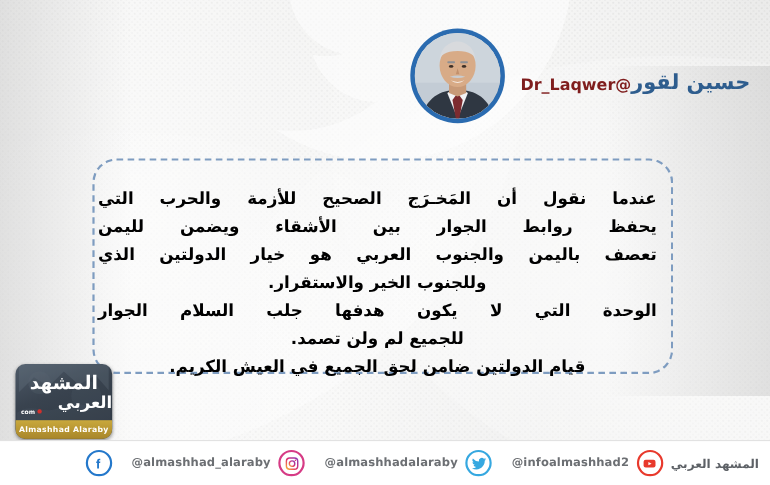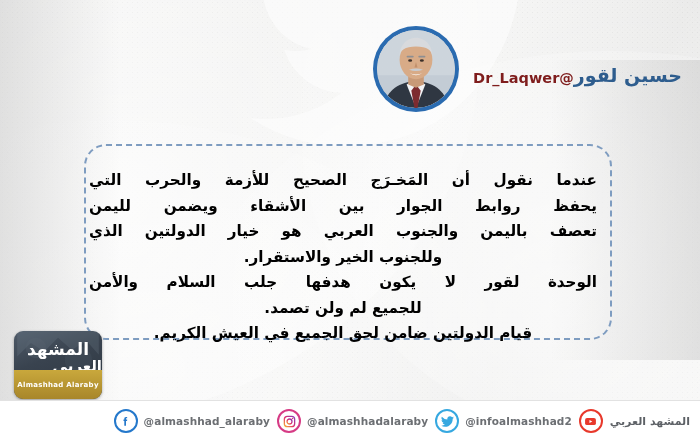--- a/index.html
+++ b/index.html
@@ -200,21 +200,21 @@
     display: flex;
     flex-direction: row-reverse;
     align-items: center;
     gap: 7px;
     padding-left: 6px;
   }
   .social-item {
     display: flex;
     flex-direction: row-reverse;
     align-items: center;
-    gap: 6px;
+    gap: 18px;
   }
   .social-handle {
     font-size: 10.5px;
     font-weight: bold;
     color: #6c6f73;
     letter-spacing: .1px;
     direction: ltr;
     white-space: nowrap;
   }
   .social-handle.ar {
@@ -252,21 +252,21 @@
   }
   .logo-globe {
     position: absolute;
     inset: 0;
     opacity: .35;
   }
   .logo-globe svg { width: 100%; height: 100%; }
   .logo-strip {
     position: absolute;
     left: 0; right: 0; bottom: 0;
-    height: 29px;
+    height: 17px;
     background: linear-gradient(180deg, #c9a83c 0%, #a8862a 100%);
     display: flex;
     align-items: center;
     justify-content: center;
   }
   .logo-latin {
     font-size: 7px;
     font-weight: bold;
     color: #ffffff;
     letter-spacing: .3px;
@@ -380,21 +380,21 @@
     </div>
   </div>
 
   <div class="quote-box"></div>
 
   <div class="quote-text">
     <span class="quote-line justified">عندما نقول أن المَخـرَج الصحيح للأزمة والحرب التي</span>
     <span class="quote-line justified">يحفظ روابط الجوار بين الأشقاء ويضمن لليمن</span>
     <span class="quote-line justified">تعصف باليمن والجنوب العربي هو خيار الدولتين الذي</span>
     <span class="quote-line">وللجنوب الخير والاستقرار.</span>
-    <span class="quote-line justified">الوحدة لقور لا يكون هدفها جلب السلام والأمن</span>
+    <span class="quote-line justified">الوحدة التي لا يكون هدفها جلب السلام الجوار</span>
     <span class="quote-line">للجميع لم ولن تصمد.</span>
     <span class="quote-line">قيام الدولتين ضامن لحق الجميع في العيش الكريم.</span>
   </div>
 
   <div class="logo">
     <div class="logo-globe">
       <svg viewBox="0 0 100 80" aria-hidden="true">
         <path d="M2 30 L18 14 L34 24 L50 8 L66 22 L84 12 L98 28 L98 0 L2 0 Z" fill="#8b99a8" opacity=".5"></path>
         <path d="M0 52 C16 40 30 56 46 46 C62 36 78 52 100 40 L100 80 L0 80 Z" fill="#5b6878" opacity=".45"></path>
         <circle cx="24" cy="20" r="12" fill="#7f8d9c" opacity=".35"></circle>

